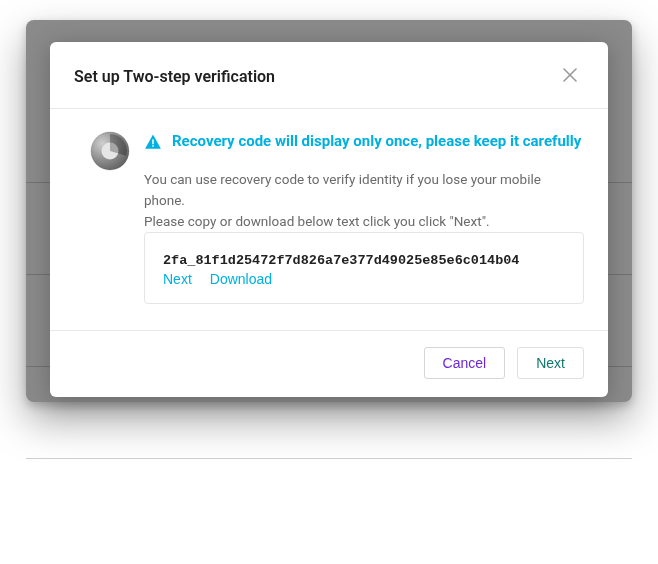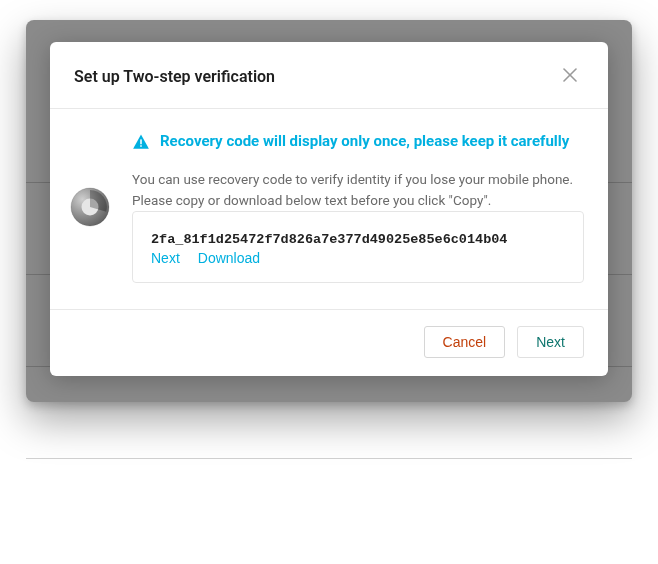--- a/index.html
+++ b/index.html
@@ -69,24 +69,23 @@
       align-items: center;
       justify-content: center;
       cursor: pointer;
       color: #9a9a9a;
       border: none;
       background: transparent;
     }
     .close-btn svg { width: 14px; height: 14px; }
 
     .modal-body {
-      padding: 22px 24px 26px 20px;
-      display: flex;
-      gap: 22px;
-      align-items: center;
+      padding: 22px 24px 26px 40px;
+      display: flex;
+      gap: 14px;
     }
     .app-icon {
       flex: 0 0 40px;
       width: 40px;
       height: 40px;
     }
     .content {
       flex: 1 1 auto;
     }
     .headline {
@@ -147,21 +146,21 @@
       justify-content: flex-end;
       gap: 12px;
     }
     .btn {
       font-size: 14px;
       padding: 7px 18px;
       border-radius: 3px;
       border: 1px solid #d6d6d6;
       background: #fff;
       cursor: pointer;
-      color: #c2410c;
+      color: #6d28d9;
     }
     .btn:disabled {
       color: #0f766e;
       cursor: default;
       border-color: #e0e0e0;
       background: #fff;
     }
   </style>
 </head>
 <body>
@@ -211,21 +210,21 @@
               <path d="M12 2 L22.5 21 H1.5 Z"></path>
               <rect x="11" y="8.5" width="2" height="6.5" fill="#fff"></rect>
               <rect x="11" y="16.3" width="2" height="2.1" fill="#fff"></rect>
             </svg>
           </span>
           <span>Recovery code will display only once, please keep it carefully</span>
         </div>
 
         <div class="desc">
           <span>You can use recovery code to verify identity if you lose your mobile phone.</span><br>
-          <span>Please copy or download below text before you click "Copy".</span>
+          <span>Please copy or download below text click you click "Next".</span>
         </div>
 
         <div class="code-panel">
           <div class="code-text">2fa_81f1d25472f7d826a7e377d49025e85e6c014b04</div>
           <div class="code-actions">
             <button class="link-btn">Next</button>
             <button class="link-btn">Download</button>
           </div>
         </div>
       </div>

